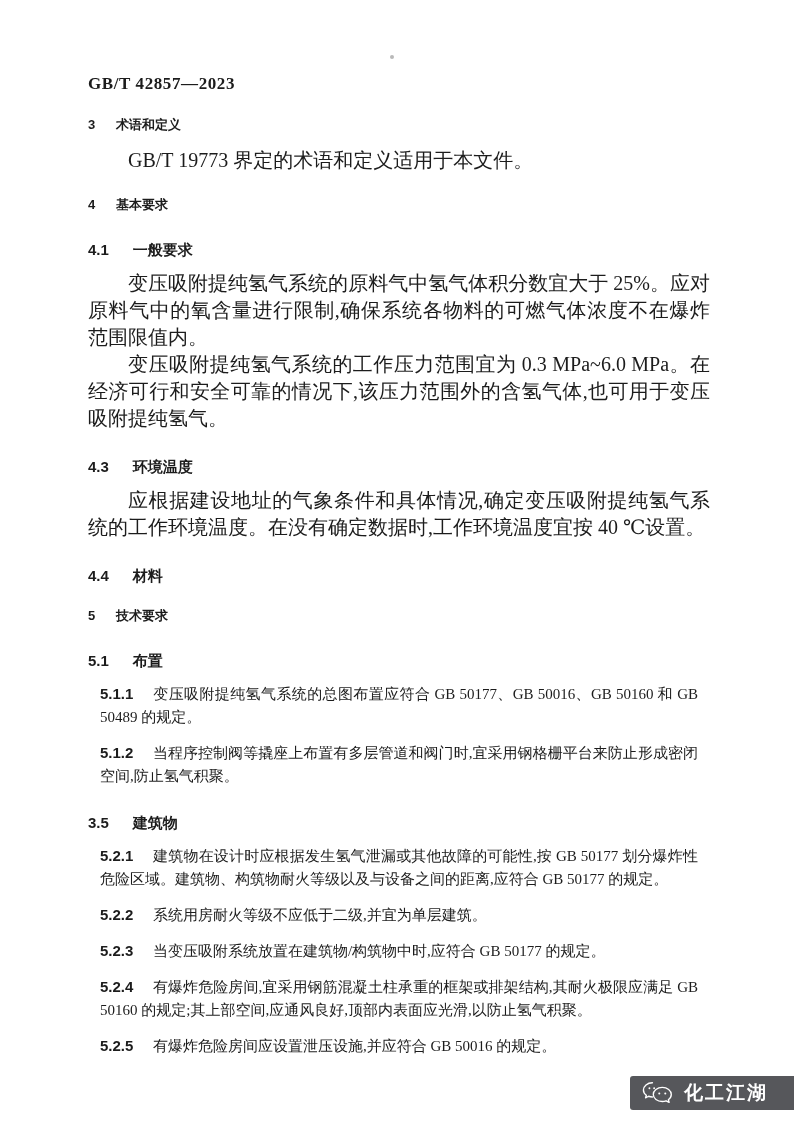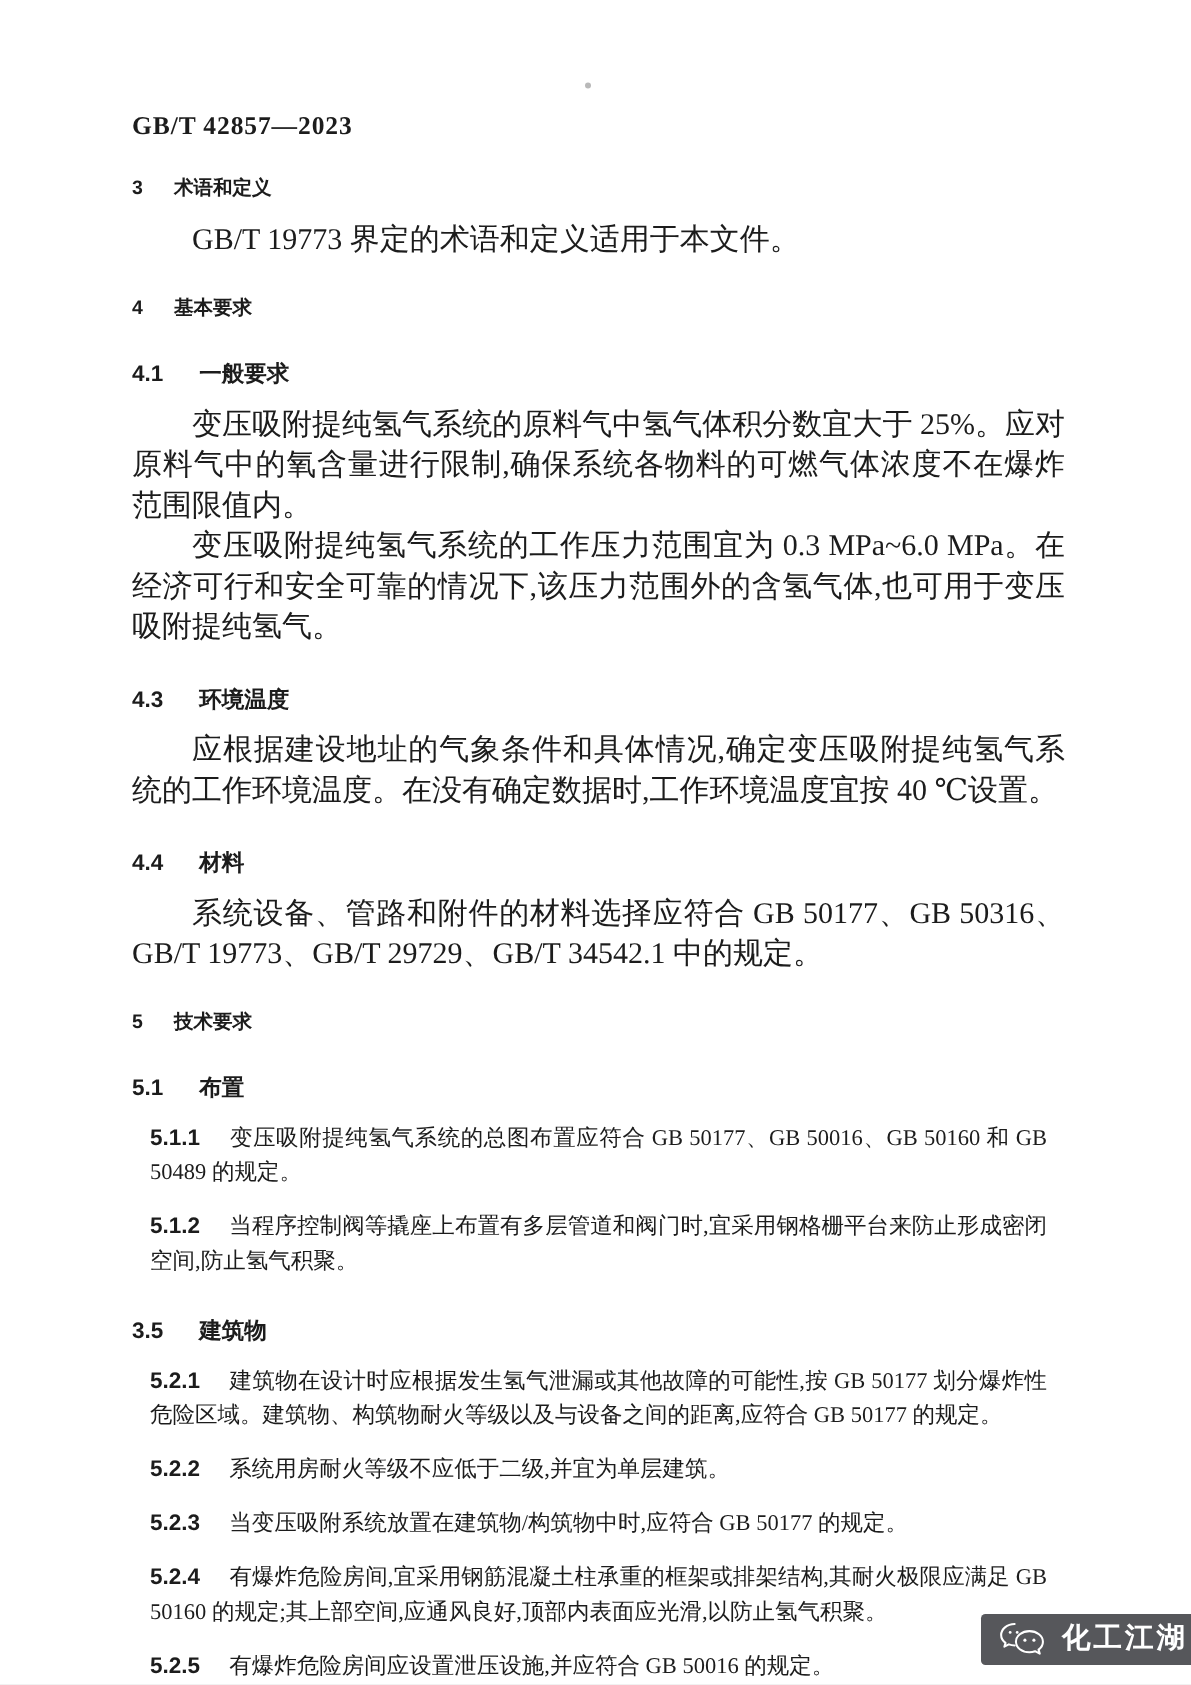--- a/index.html
+++ b/index.html
@@ -50,21 +50,21 @@
     position:absolute;left:390px;top:55px;
     width:4px;height:4px;border-radius:50%;
     background:#b9b9b9;
   }
   .watermark{
     position:absolute;right:0;bottom:13px;
     height:34px;
     display:flex;align-items:center;gap:8px;
     background:#56575b;
     color:#ffffff;
-    padding:0 2px 0 10px;
+    padding:0 26px 0 10px;
     border-radius:3px 0 0 3px;
   }
   .watermark-text{
     font-family:"Liberation Sans","DejaVu Sans",sans-serif;
     font-weight:bold;
     font-size:19px;
     letter-spacing:2px;
     line-height:34px;
   }
   .wm-icon{display:block;}
@@ -81,21 +81,20 @@
     <div>
         <p class="sec-h1"><span class="hnum">3</span><span>术语和定义</span></p>
         <p class="para">GB/T 19773 界定的术语和定义适用于本文件。</p>
         <p class="sec-h1"><span class="hnum">4</span><span>基本要求</span></p>
         <p class="sec-h2"><span class="hnum">4.1</span><span>一般要求</span></p>
         <p class="para">变压吸附提纯氢气系统的原料气中氢气体积分数宜大于 25%。应对原料气中的氧含量进行限制,确保系统各物料的可燃气体浓度不在爆炸范围限值内。</p>
         <p class="para">变压吸附提纯氢气系统的工作压力范围宜为 0.3 MPa~6.0 MPa。在经济可行和安全可靠的情况下,该压力范围外的含氢气体,也可用于变压吸附提纯氢气。</p>
         <p class="sec-h2"><span class="hnum">4.3</span><span>环境温度</span></p>
         <p class="para">应根据建设地址的气象条件和具体情况,确定变压吸附提纯氢气系统的工作环境温度。在没有确定数据时,工作环境温度宜按 40 ℃设置。</p>
         <p class="sec-h2"><span class="hnum">4.4</span><span>材料</span></p>
-        <p class="para">系统设备、管路和附件的材料选择应符合 GB 50177、GB 50316、GB/T 19773、GB/T 29729、GB/T 34542.1 中的规定。</p>
         <p class="sec-h1"><span class="hnum">5</span><span>技术要求</span></p>
         <p class="sec-h2"><span class="hnum">5.1</span><span>布置</span></p>
         <p class="clause"><span class="cnum">5.1.1</span><span>变压吸附提纯氢气系统的总图布置应符合 GB 50177、GB 50016、GB 50160 和 GB 50489 的规定。</span></p>
         <p class="clause"><span class="cnum">5.1.2</span><span>当程序控制阀等撬座上布置有多层管道和阀门时,宜采用钢格栅平台来防止形成密闭空间,防止氢气积聚。</span></p>
         <p class="sec-h2"><span class="hnum">3.5</span><span>建筑物</span></p>
         <p class="clause"><span class="cnum">5.2.1</span><span>建筑物在设计时应根据发生氢气泄漏或其他故障的可能性,按 GB 50177 划分爆炸性危险区域。建筑物、构筑物耐火等级以及与设备之间的距离,应符合 GB 50177 的规定。</span></p>
         <p class="clause"><span class="cnum">5.2.2</span><span>系统用房耐火等级不应低于二级,并宜为单层建筑。</span></p>
         <p class="clause"><span class="cnum">5.2.3</span><span>当变压吸附系统放置在建筑物/构筑物中时,应符合 GB 50177 的规定。</span></p>
         <p class="clause"><span class="cnum">5.2.4</span><span>有爆炸危险房间,宜采用钢筋混凝土柱承重的框架或排架结构,其耐火极限应满足 GB 50160 的规定;其上部空间,应通风良好,顶部内表面应光滑,以防止氢气积聚。</span></p>
         <p class="clause"><span class="cnum">5.2.5</span><span>有爆炸危险房间应设置泄压设施,并应符合 GB 50016 的规定。</span></p>

